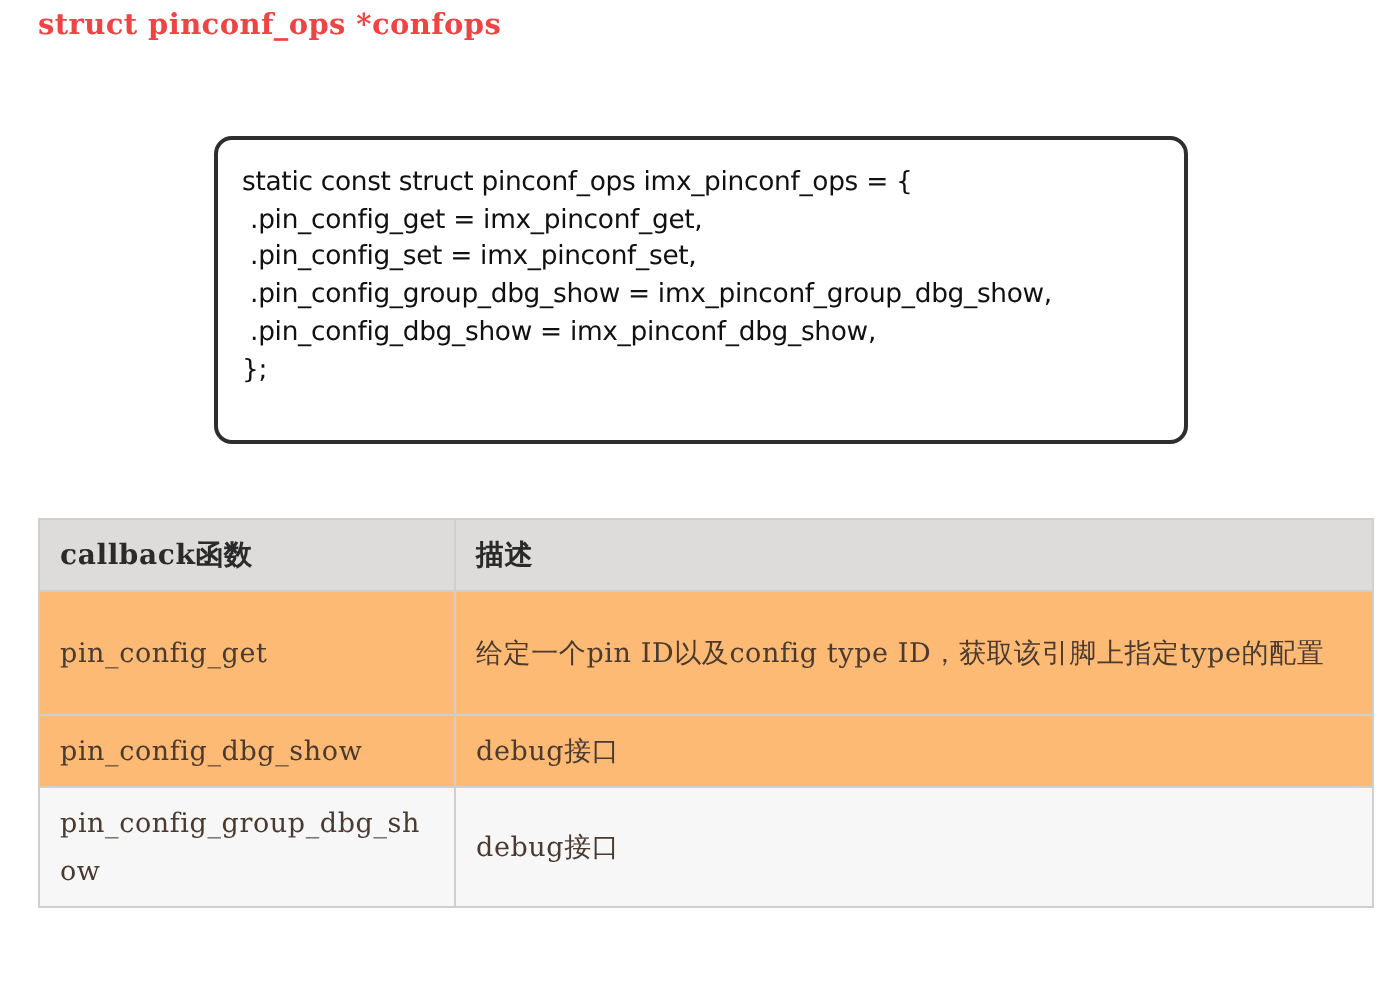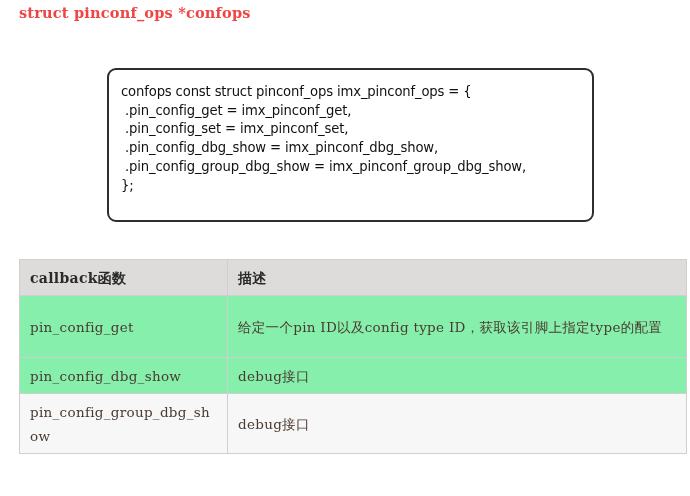--- a/index.html
+++ b/index.html
@@ -66,39 +66,39 @@
       font-family: "DejaVu Serif", "Liberation Serif", serif;
       letter-spacing: 0.3px;
     }
     .cb-table thead th {
       background: #dddcdb;
       height: 35px;
       font-weight: bold;
       color: #2a2a2a;
       font-size: 14px;
     }
-    .cb-table tbody tr.odd td { background: #86efac; }
+    .cb-table tbody tr.odd td { background: #fdba74; }
     .cb-table tbody tr.even td { background: #f7f7f7; }
     .cb-table tbody tr.r1 td { height: 61px; }
     .cb-table tbody tr.r2 td { height: 35px; }
     .cb-table tbody tr.r3 td { height: 35px; }
     .cb-table tbody tr.r4 td { height: 59px; }
     .cb-table td.desc { padding-right: 12px; }
   </style>
 </head>
 <body>
 
 <div class="heading">struct pinconf_ops *confops</div>
 
 <div class="code-box">
-  <div class="code-line">confops const struct pinconf_ops imx_pinconf_ops = {</div>
+  <div class="code-line">static const struct pinconf_ops imx_pinconf_ops = {</div>
   <div class="code-line"> .pin_config_get = imx_pinconf_get,</div>
   <div class="code-line"> .pin_config_set = imx_pinconf_set,</div>
+  <div class="code-line"> .pin_config_group_dbg_show = imx_pinconf_group_dbg_show,</div>
   <div class="code-line"> .pin_config_dbg_show = imx_pinconf_dbg_show,</div>
-  <div class="code-line"> .pin_config_group_dbg_show = imx_pinconf_group_dbg_show,</div>
   <div class="code-line">};</div>
 </div>
 
 <table class="cb-table">
   <colgroup>
       <col class="c1">
       <col class="c2">
     </colgroup>
   <thead>
     <tr>

